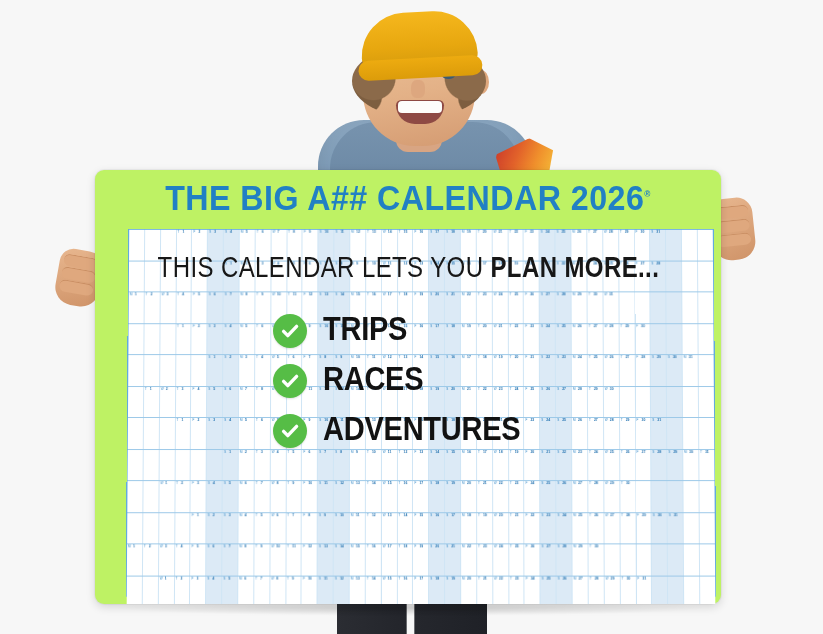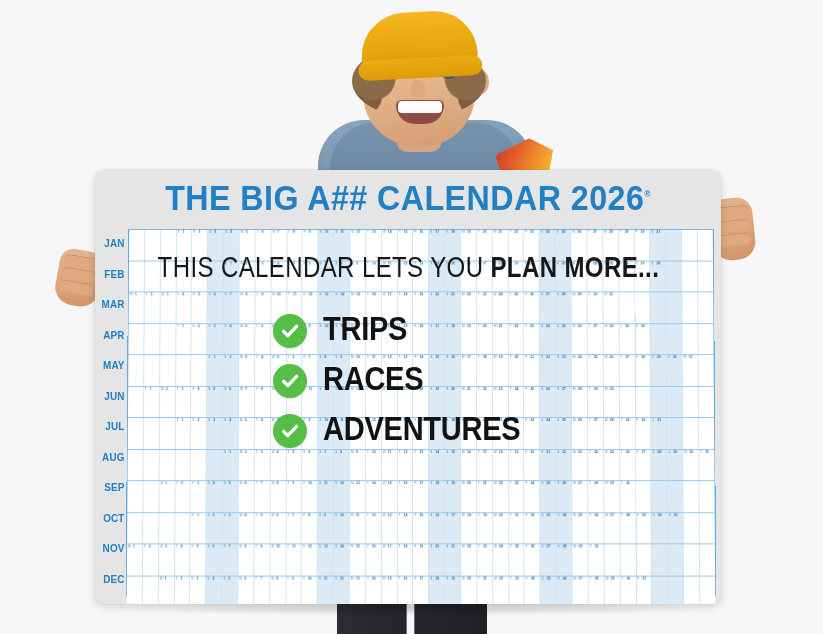--- a/index.html
+++ b/index.html
@@ -78,21 +78,21 @@
     background:linear-gradient(160deg,#e8b78f,#cf9368);
     border-radius:14px 16px 18px 18px;
   }
   .hand.left{left:57px;top:250px;transform:rotate(10deg);}
   .hand.right{left:712px;top:198px;width:42px;height:62px;transform:rotate(-6deg);}
   .finger{position:absolute;left:4px;width:34px;height:11px;background:#dfa87e;border-radius:7px;border-top:1px solid #c98e63;}
 
   
   .poster{
     position:absolute;left:95px;top:170px;width:626px;height:434px;
-    background:#e5e5e5;
+    background:#bef264;
     box-shadow:0 3px 10px rgba(0,0,0,.14), 0 0 0 1px rgba(0,0,0,.04);
     border-radius:9px;
   }
   .poster-inner{position:absolute;inset:0;overflow:hidden;}
 
   .title{
     position:absolute;left:0;right:0;top:8px;text-align:center;
     color:#2180c4;
     font-family:"Liberation Sans Narrow","Liberation Sans",sans-serif;
     font-weight:bold;font-size:35px;letter-spacing:.5px;
@@ -209,34 +209,20 @@
 
   <div class="poster-shadow"></div>
 
   <div class="poster">
     <div class="poster-inner">
 
       <div class="title">
         <span>THE BIG A## CALENDAR 2026</span><sup>®</sup>
       </div>
 
-      <div class="months">
-          <div class="mlabel">JAN</div>
-          <div class="mlabel">FEB</div>
-          <div class="mlabel">MAR</div>
-          <div class="mlabel">APR</div>
-          <div class="mlabel">MAY</div>
-          <div class="mlabel">JUN</div>
-          <div class="mlabel">JUL</div>
-          <div class="mlabel">AUG</div>
-          <div class="mlabel">SEP</div>
-          <div class="mlabel">OCT</div>
-          <div class="mlabel">NOV</div>
-          <div class="mlabel">DEC</div>
-        </div>
 
       <div class="grid-wrap">
           <div class="month-row">
             <div class="day-cell"></div>
             <div class="day-cell"></div>
             <div class="day-cell"></div>
             <div class="day-cell">
               <span class="dn">T</span>
               <span class="dd">1</span>
             </div>

